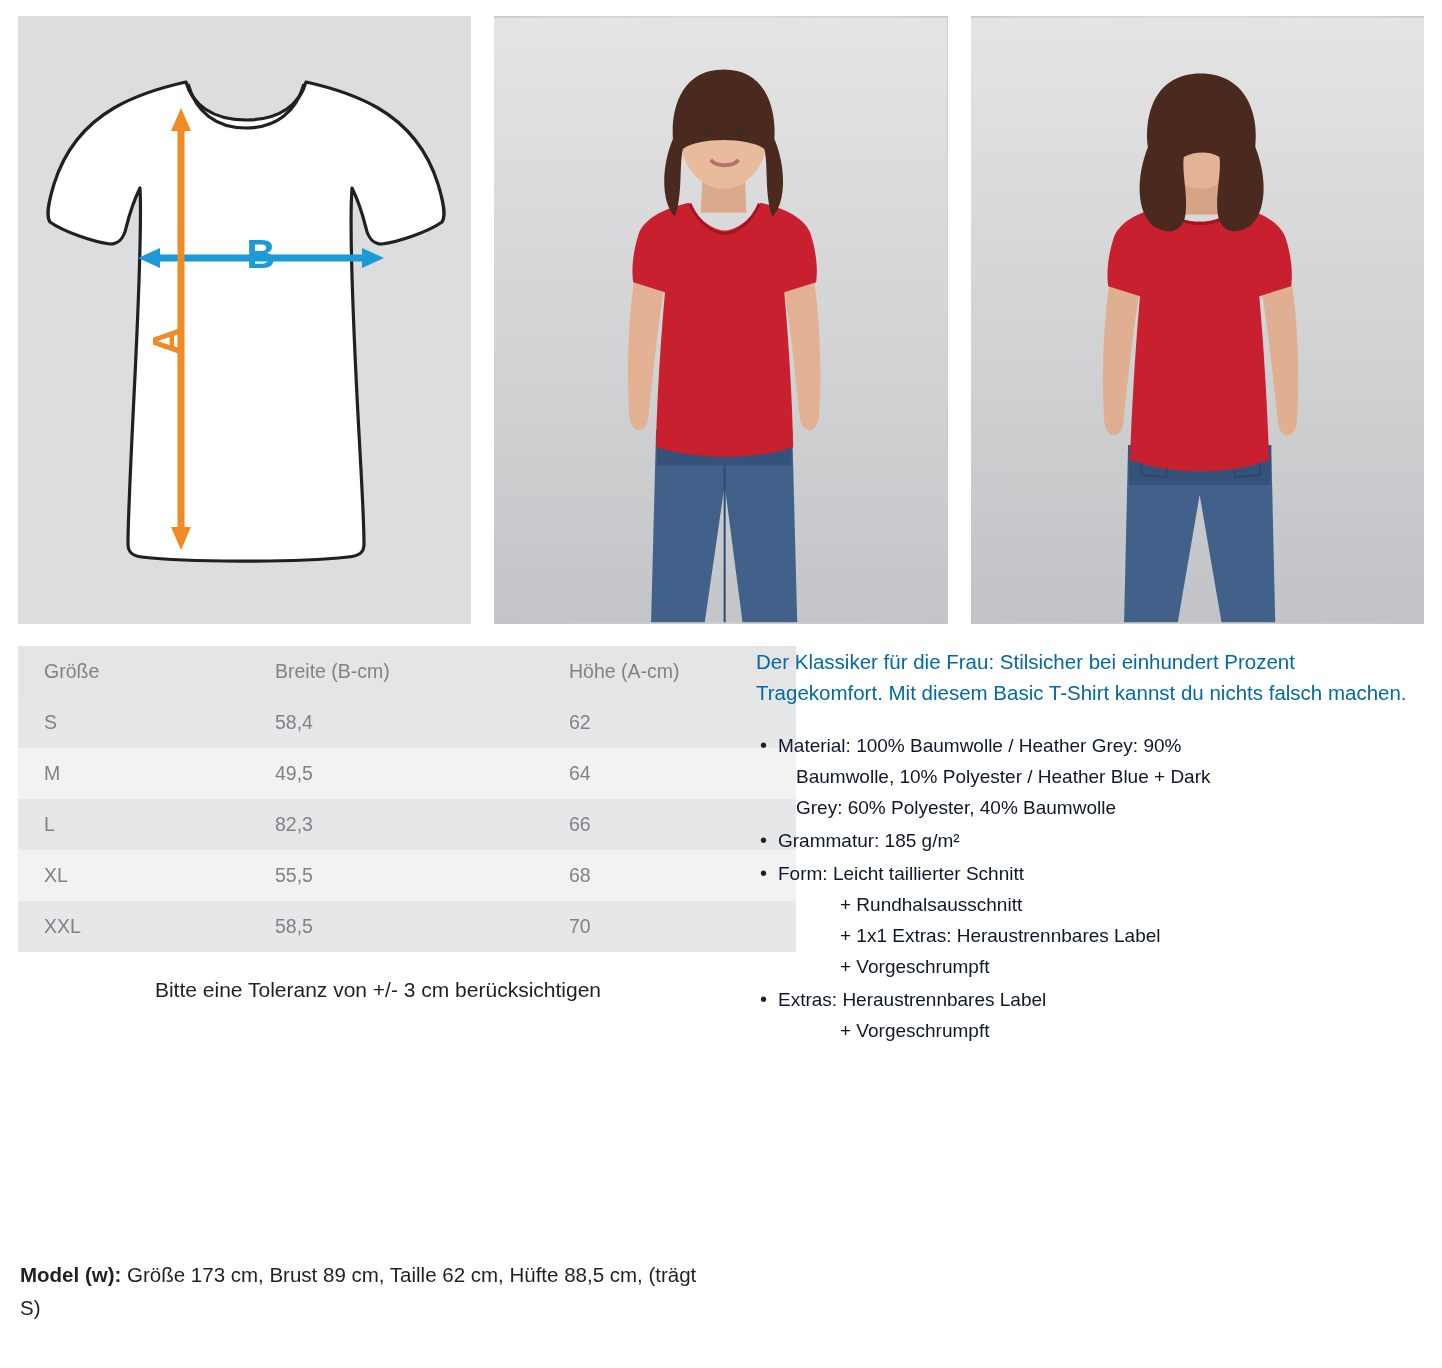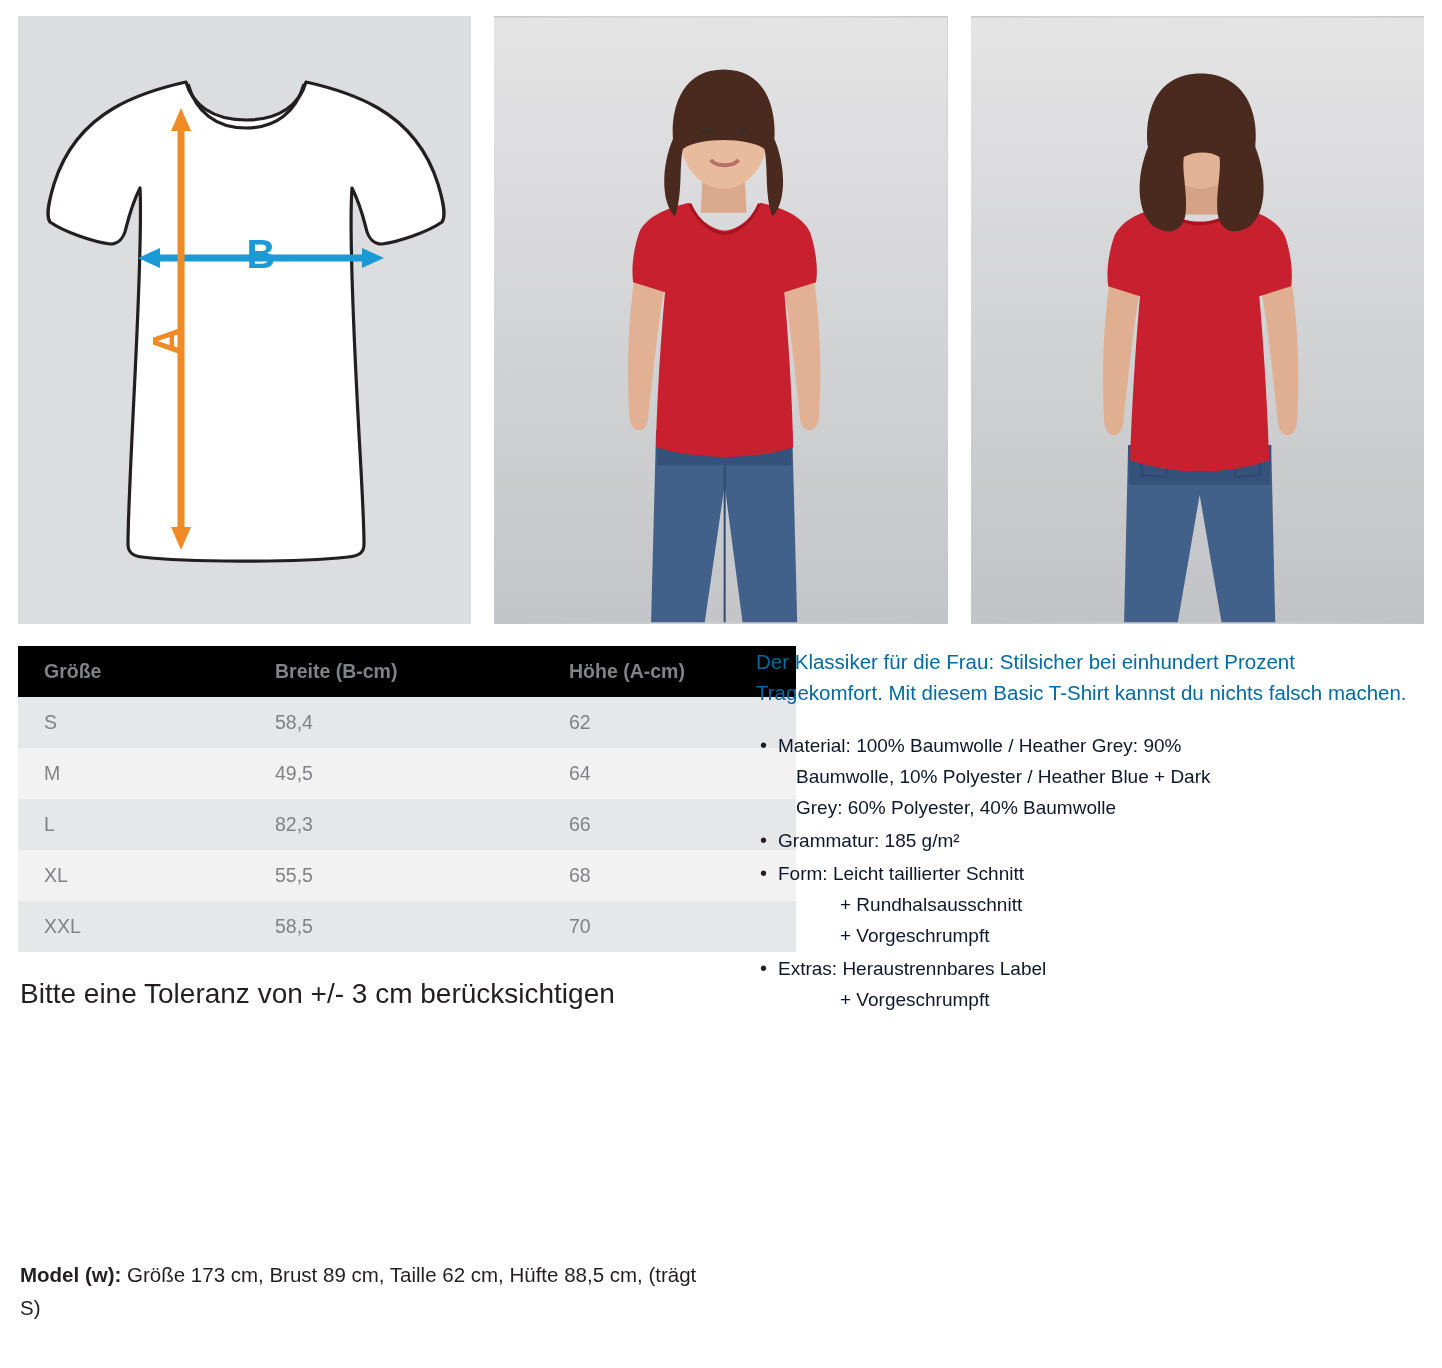--- a/index.html
+++ b/index.html
@@ -67,32 +67,33 @@
   }
   table.size-table th,
   table.size-table td {
     font-weight: normal;
     font-size: 19.5px;
     color: #808285;
     text-align: left;
     padding: 13px 0 13px 26px;
     height: 25px;
   }
-  table.size-table thead th { background: #000000; font-weight: bold; }
+  table.size-table thead th { background: #e5e5e5; }
   table.size-table tbody tr:nth-child(odd) { background: #e6e7e8; }
   table.size-table tbody tr:nth-child(even) { background: #f2f2f2; }
   .col-size { width: 205px; }
   .col-width { width: 268px; }
   .col-height { width: 227px; }
 
   .tolerance {
     margin-top: 26px;
-    font-size: 28px;
+    font-size: 21px;
     color: #231f20;
     padding-left: 2px;
+    text-align: center;
   }
 
   .model-note {
     position: absolute;
     left: 20px;
     bottom: 44px;
     width: 700px;
     font-size: 20.5px;
     line-height: 33px;
     color: #231f20;
@@ -310,20 +311,21 @@
           <span>Material: 100% Baumwolle / Heather Grey: 90%</span>
           <span class="cont">Baumwolle, 10%  Polyester / Heather Blue + Dark</span>
           <span class="cont">Grey: 60% Polyester, 40% Baumwolle</span>
         </li>
         <li>
           <span>Grammatur: 185 g/m²</span>
         </li>
         <li>
           <span>Form: Leicht taillierter Schnitt</span>
           <span class="sub">+ Rundhalsausschnitt</span>
+          <span class="sub">+ 1x1 Extras: Heraustrennbares Label</span>
           <span class="sub">+ Vorgeschrumpft</span>
         </li>
         <li>
           <span>Extras: Heraustrennbares Label</span>
           <span class="sub">+ Vorgeschrumpft</span>
         </li>
       </ul>
     </div>
   </div>
 

